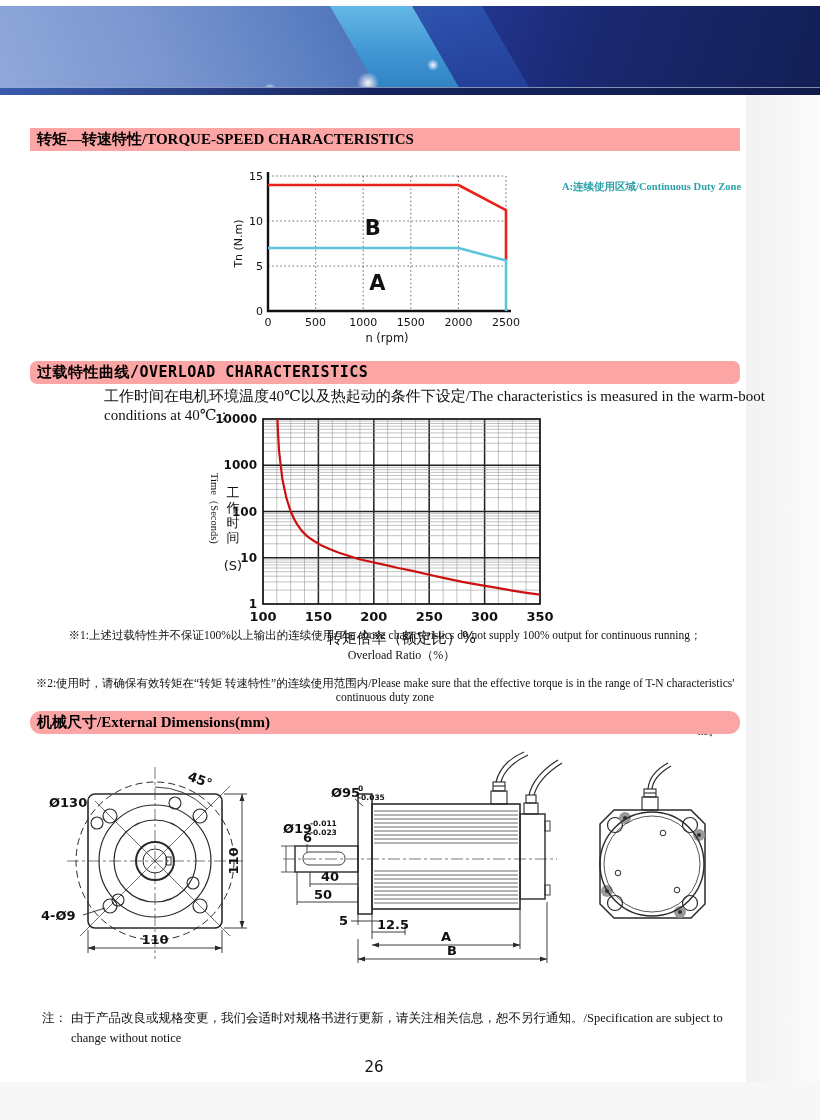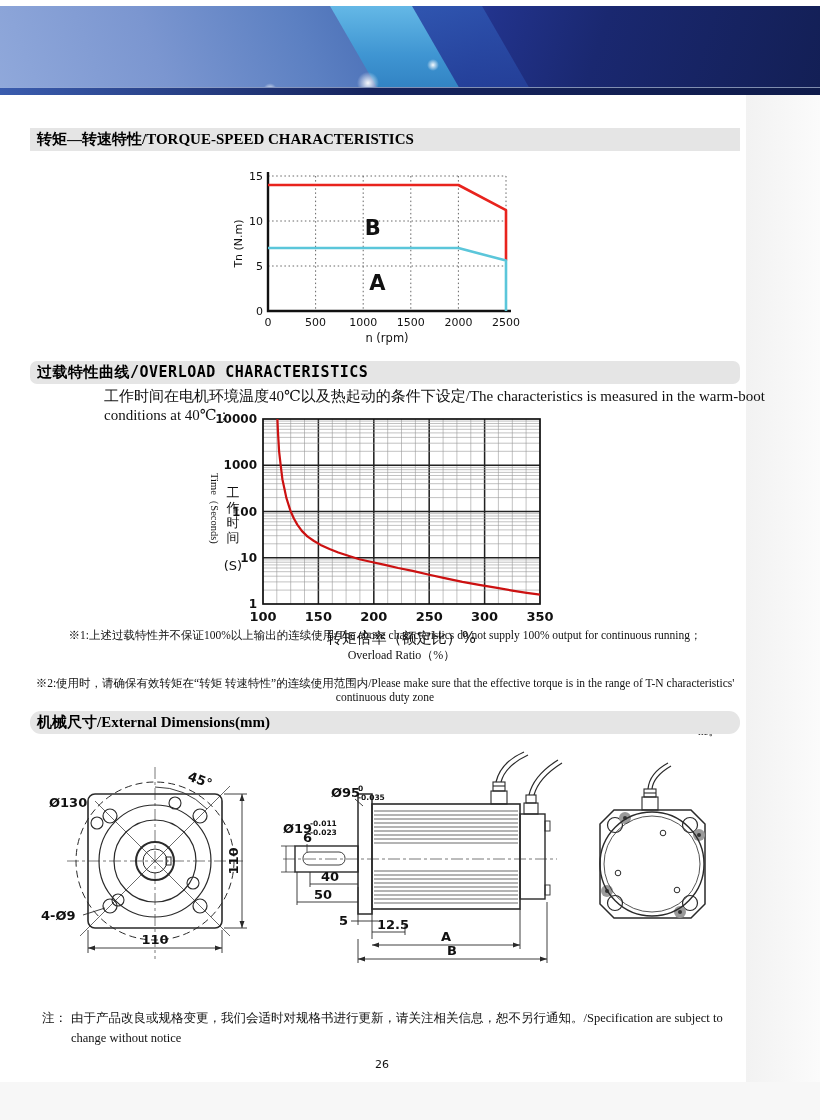--- a/index.html
+++ b/index.html
@@ -15,30 +15,30 @@
     background:linear-gradient(to bottom,#64b8e6 0%,#3f95d2 55%,#2f7fc0 100%);}
   .banner-band2{left:412px;top:0;width:70px;height:89px;transform:skewX(30deg);transform-origin:top left;
     background:linear-gradient(to bottom,#2e55b0 0%,#24409a 100%);opacity:.85;}
   .banner-strip{left:0;top:81px;width:820px;height:8px;background:linear-gradient(to right,#3a5cae 0%,#16245e 45%,#0e1a4a 100%);
     border-top:1px solid rgba(220,235,255,.55);}
   .glow{border-radius:50%;background:radial-gradient(circle,rgba(255,255,255,.95) 0%,rgba(255,255,255,0) 60%);}
   
   .edge-right{left:746px;top:95px;width:74px;height:1025px;background:linear-gradient(to right,#f2f2f2,#fbfbfb);}
   .edge-bottom{left:0;top:1082px;width:820px;height:38px;background:#f7f7f7;}
   
-  .secbar{left:30px;width:710px;height:23px;background:#e5e5e5;line-height:23px;
+  .secbar{left:30px;width:710px;height:23px;background:#fca5a5;line-height:23px;
     font-weight:bold;font-size:15px;padding-left:7px;box-sizing:border-box;color:#000;}
   .secbar.mono{font-family:"DejaVu Sans Mono","Liberation Mono",monospace;letter-spacing:.5px;border-radius:7px;}
   .legend{left:562px;top:176px;font-size:10.5px;font-weight:bold;line-height:2.1;}
   .subtitle{left:104px;top:387px;font-size:15px;}
   .fnote{left:30px;width:710px;text-align:center;font-size:11.5px;}
   .frag{left:698px;top:692px;font-size:11px;margin-top:32px;}
   .bottom-note{left:42px;top:1008px;width:690px;font-size:12.5px;line-height:1.6;display:flex;}
   .bottom-note .pfx{white-space:nowrap;margin-right:4px;}
-  .pagenum{left:0;top:1058px;width:748px;text-align:center;font-size:11px;font-family:"DejaVu Sans","Liberation Sans",sans-serif;margin-left:8px;}
+  .pagenum{left:0;top:1058px;width:748px;text-align:center;font-size:15px;font-family:"DejaVu Sans","Liberation Sans",sans-serif;}
   svg text{font-family:"DejaVu Sans","Liberation Sans",sans-serif;fill:#111;}
   svg .serif{font-family:"Liberation Serif","DejaVu Serif",serif;}
   svg .dim{font-weight:600;font-size:13px;}
   svg .tol{font-weight:600;font-size:7.5px;}
 </style>
 </head>
 <body>
 
 <div class="abs banner">
   <div class="abs banner-left"></div>
@@ -79,20 +79,21 @@
     <text x="276" y="164" text-anchor="middle" font-size="11">2500</text>
     <polyline points="38.0,23.0 228.4,23.0 276.0,48.2 276.0,98.6" stroke="#e8231d" stroke-width="2.6" fill="none" stroke-linejoin="round"></polyline>
     <polyline points="38.0,86.0 228.4,86.0 276.0,98.6 276.0,149.0" stroke="#5bc6da" stroke-width="2.6" fill="none" stroke-linejoin="round"></polyline>
     <text x="142.72" y="73.39999999999999" fill="#e8231d" font-size="21" font-weight="bold" text-anchor="middle">B</text>
     <text x="147.48000000000002" y="128.3" fill="#5bc6da" font-size="21" font-weight="bold" text-anchor="middle">A</text>
     <text x="12" y="81.5" transform="rotate(-90 12 81.5)" text-anchor="middle" font-size="11">Tn (N.m)</text>
     <text x="157" y="180" text-anchor="middle" font-size="11.5">n (rpm)</text>
   </svg>
 
 <div class="abs legend">
+  <div style="color:#2ba0a8;">A:连续使用区域/Continuous Duty Zone</div>
 </div>
 
 <div class="abs secbar mono" style="top:361px;">
   <span>过载特性曲线/OVERLOAD CHARACTERISTICS</span>
 </div>
 <div class="abs subtitle">工作时间在电机环境温度40℃以及热起动的条件下设定/The characteristics is measured in the warm-boot conditions at 40℃；</div>
 
 <svg class="abs" style="left:195px;top:407px;" width="380" height="258" viewBox="0 0 380 258">
     <line x1="68.0" x2="68.0" y1="12" y2="197" stroke="#999" stroke-width="0.6"></line>
     <line x1="81.8" x2="81.8" y1="12" y2="197" stroke="#999" stroke-width="0.6"></line>

